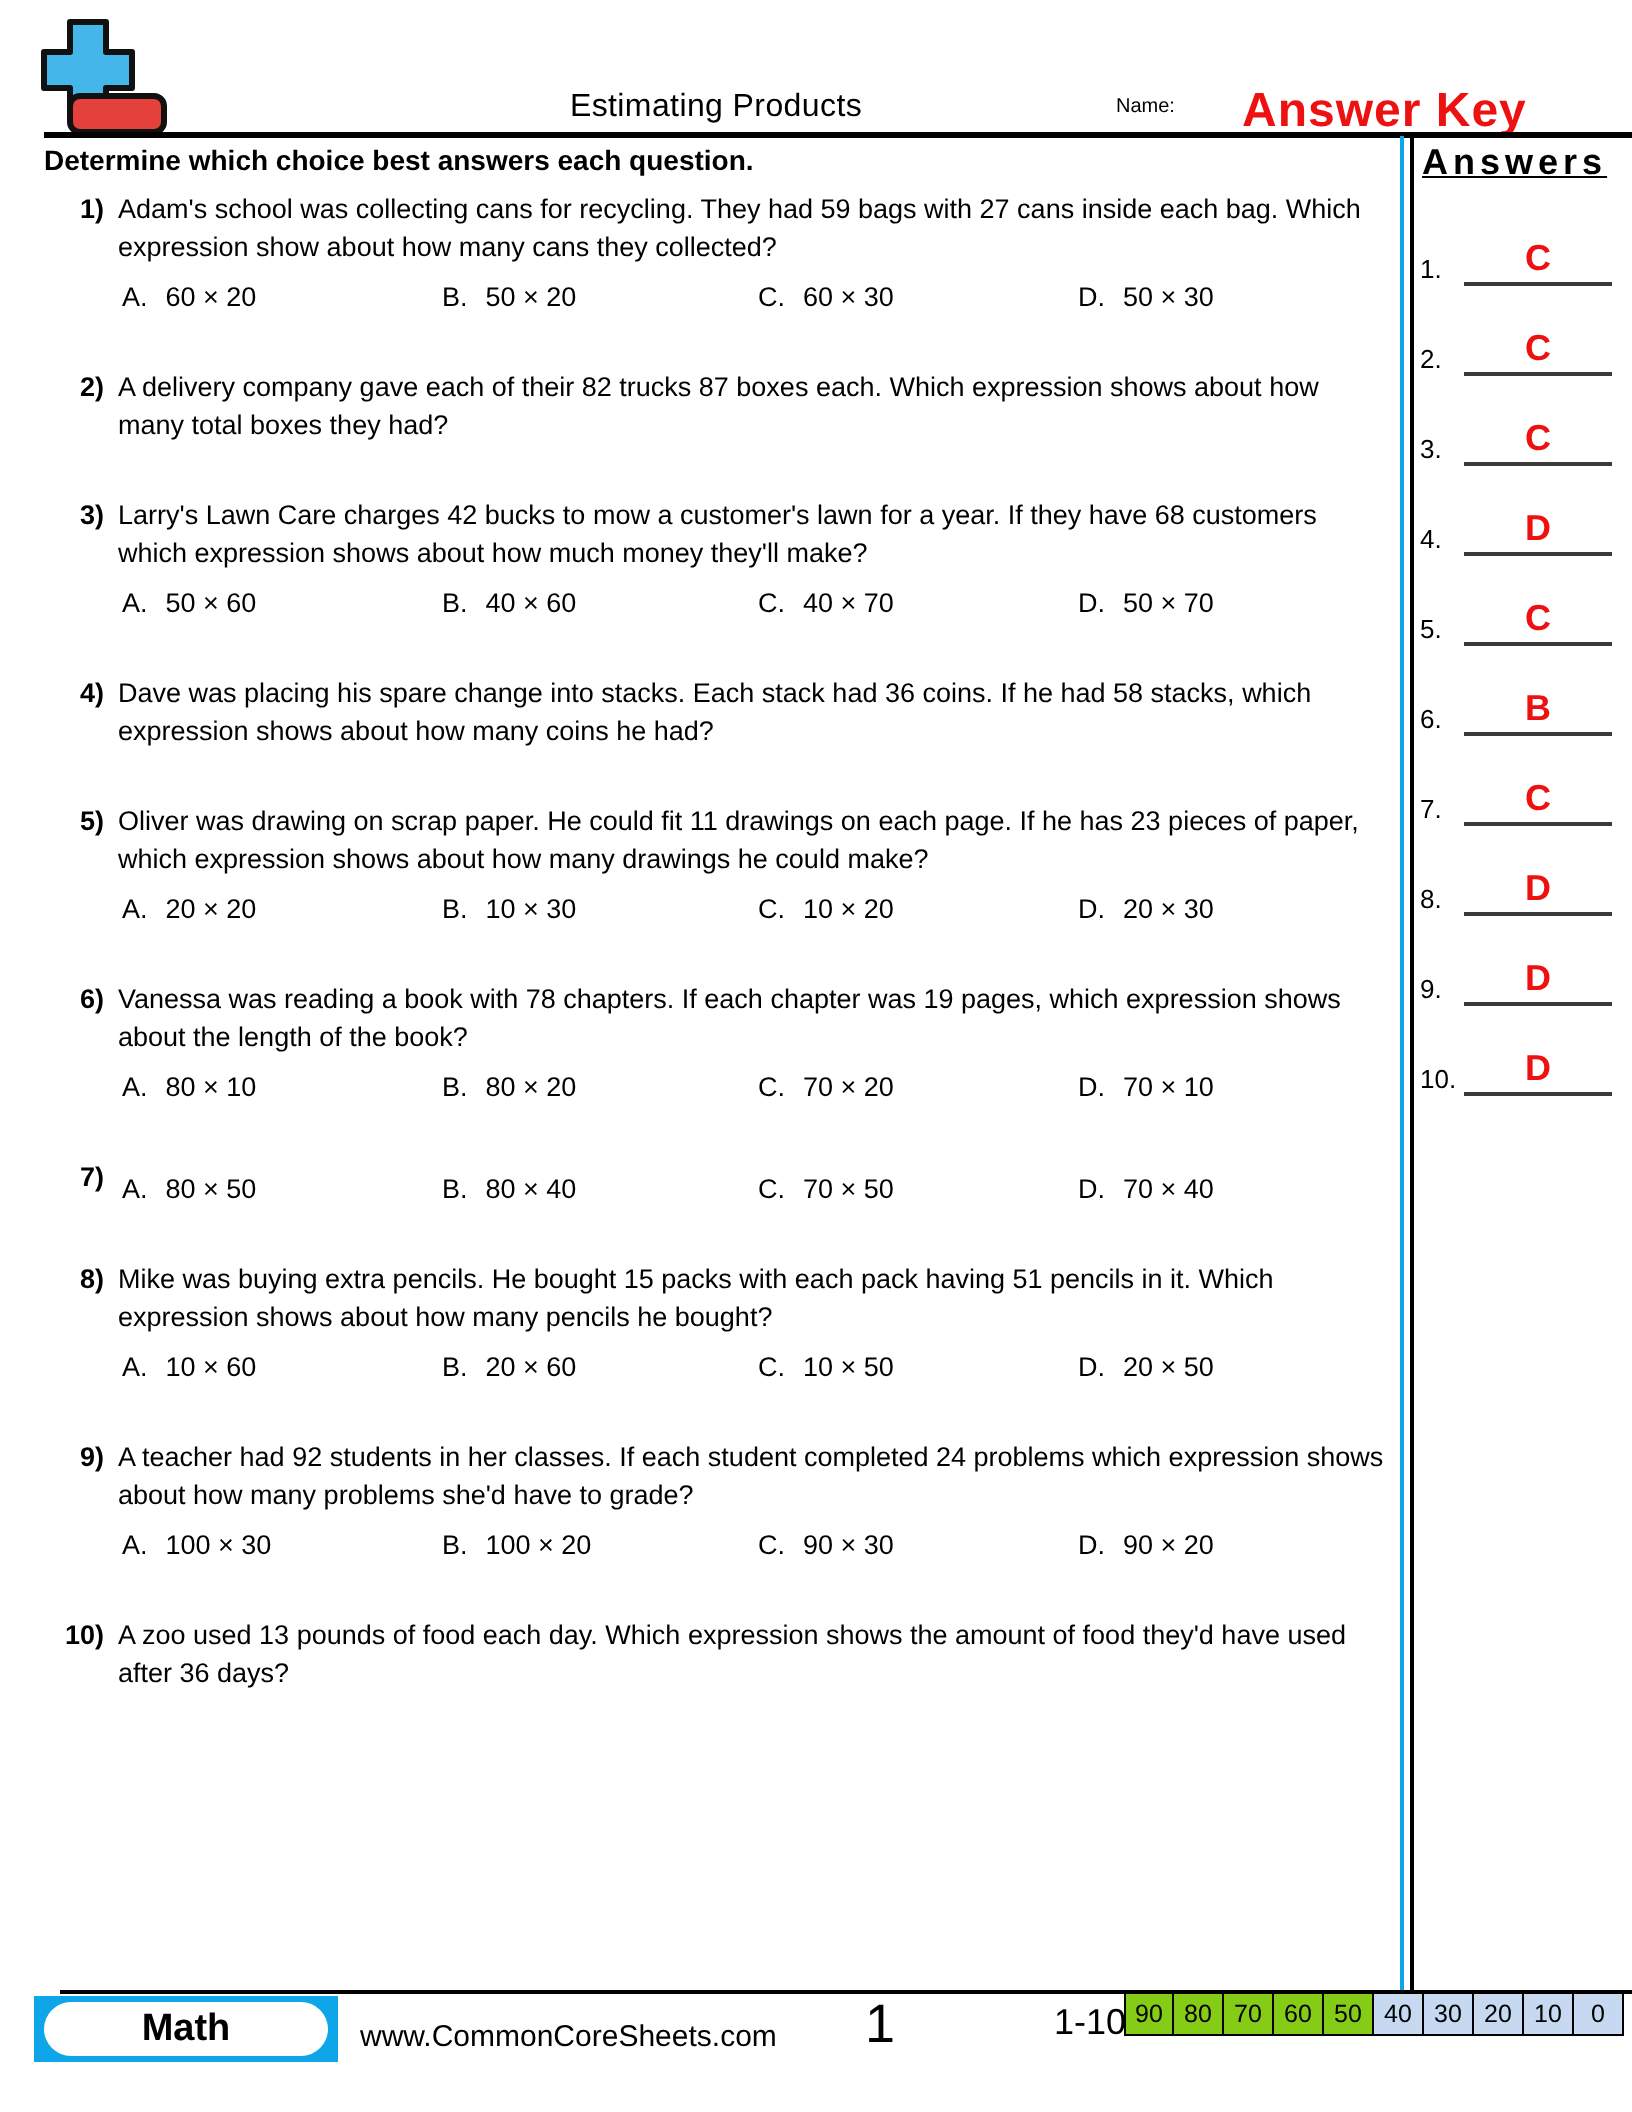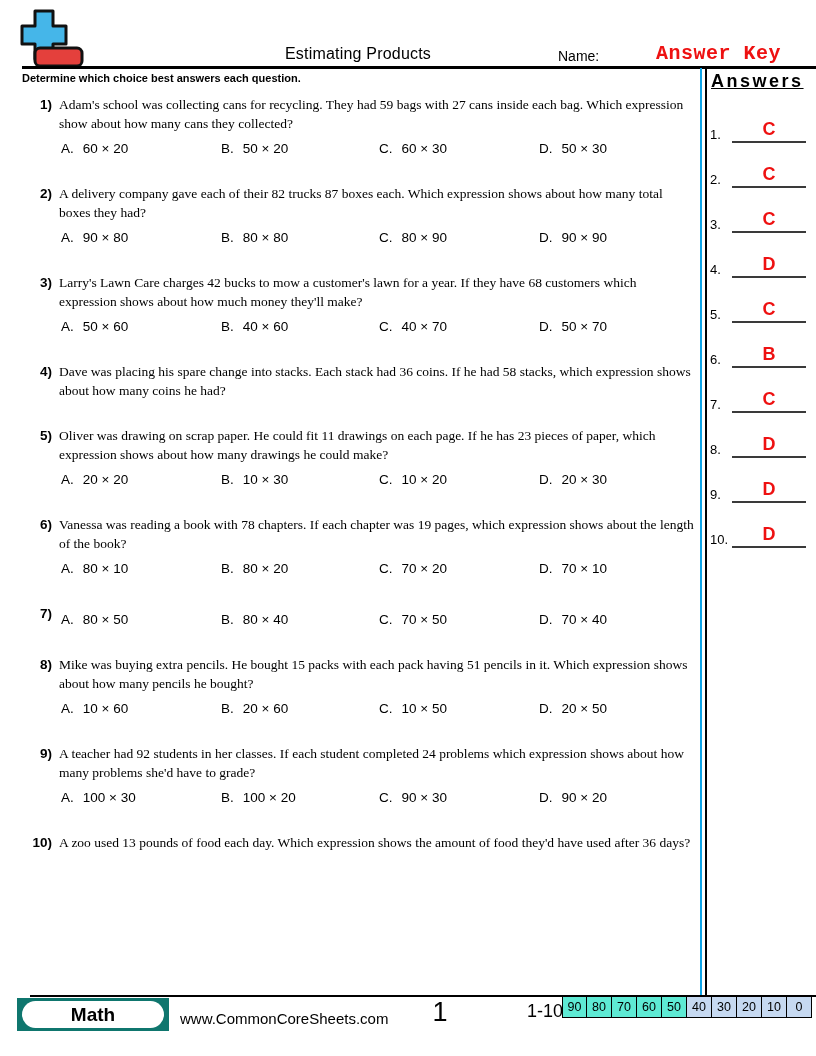--- a/index.html
+++ b/index.html
@@ -16,35 +16,34 @@
     overflow: hidden;
     font-family: "Liberation Sans", sans-serif;
     color: #000;
   }
   
   .logo { position: absolute; left: 14px; top: 8px; }
   .worksheet-title {
     position: absolute; left: 0; top: 45px; width: 716px;
     text-align: center; font-size: 16px; letter-spacing: 0.2px;
   }
-  .name-label { position: absolute; left: 558px; top: 48px; font-size: 14px; }
+  .name-label { position: absolute; left: 558px; top: 48px; font-size: 10px; }
   .answer-key {
-    position: absolute; left: 656px; top: 42px;
-    font-size: 20px; font-weight: bold; color: var(--answer-red);
+    position: absolute; left: 621px; top: 42px;
+    font-size: 24px; font-weight: bold; color: var(--answer-red);
     letter-spacing: 0.5px;
-    font-family: Liberation Mono, monospace;
   }
   .header-rule { position: absolute; left: 22px; right: 0; top: 66px; height: 3px; background: #000; }
-  .instruction { position: absolute; left: 22px; top: 72px; font-size: 11px; font-weight: bold; }
+  .instruction { position: absolute; left: 22px; top: 72px; font-size: 14px; font-weight: bold; }
   
   .questions { position: absolute; left: 22px; top: 95px; width: 674px; }
   .question { display: flex; margin-bottom: 26px; }
   .q-num { width: 30px; flex: none; text-align: right; font-weight: bold; font-size: 13.5px; line-height: 19px; margin-right: 7px; }
   .q-body { width: 636px; }
-  .q-text { font-size: 13.5px; line-height: 19px; font-family: Liberation Serif, serif; }
+  .q-text { font-size: 13.5px; line-height: 19px; }
   .q-choices { display: flex; margin-top: 7px; font-size: 13.5px; line-height: 18px; padding-left: 2px; }
   .choice { width: 160px; flex: none; white-space: nowrap; }
   .choice:nth-child(2) { width: 158px; }
   .choice:last-child { width: auto; }
   .choice-label { margin-right: 9px; }
   
   .answers-col {
     position: absolute; left: 700px; top: 68px; width: 116px; height: 927px;
     border-left: 2px solid #0ea5e9;
   }
@@ -63,35 +62,35 @@
     position: absolute; left: 22px; width: 74px; bottom: 0; height: 26px;
     border-bottom: 2px solid #3a3a3a;
     display: flex; align-items: flex-end; justify-content: center;
   }
   .answer-letter {
     font-weight: bold; font-size: 18px; line-height: 1;
     color: var(--answer-red); padding-bottom: 3px;
   }
   
   .footer-rule { position: absolute; left: 30px; right: 0; top: 995px; height: 2px; background: #000; }
-  .math-badge { position: absolute; left: 17px; top: 998px; width: 152px; height: 33px; background: #0f766e; padding: 3px 5px; }
+  .math-badge { position: absolute; left: 17px; top: 998px; width: 152px; height: 33px; background: #0ea5e9; padding: 3px 5px; }
   .math-badge-inner {
     background: #fff; border-radius: 14px; width: 100%; height: 100%;
     display: flex; align-items: center; justify-content: center;
     font-weight: bold; font-size: 19px;
   }
   .website { position: absolute; left: 180px; top: 1010px; font-size: 15px; }
   .page-num { position: absolute; left: 400px; top: 997px; width: 80px; text-align: center; font-size: 27px; }
   .score-range { position: absolute; left: 527px; top: 1001px; font-size: 18px; }
   .score-strip { position: absolute; left: 562px; top: 996px; display: flex; }
   .score-cell {
     width: 25px; height: 22px;
     border: 1px solid #000; border-left: none;
     display: flex; align-items: center; justify-content: center;
-    font-size: 12.5px; background: #5eead4;
+    font-size: 12.5px; background: #84cc16;
   }
   .score-cell:first-child { border-left: 1px solid #000; }
   .score-cell.hl { background: var(--score-highlight); }
 </style>
 </head>
 <body>
 
 <div class="page">
 
   <div class="logo">
@@ -117,26 +116,20 @@
         <span class="choice"><span class="choice-label">C.</span><span class="choice-value">60 × 30</span></span>
         <span class="choice"><span class="choice-label">D.</span><span class="choice-value">50 × 30</span></span>
       </div>
     </div>
   </div>
 
   <div class="question">
     <div class="q-num">2)</div>
     <div class="q-body">
       <div class="q-text">A delivery company gave each of their 82 trucks 87 boxes each. Which expression shows about how many total boxes they had?</div>
-      <div class="q-choices">
-        <span class="choice"><span class="choice-label">A.</span><span class="choice-value">90 × 80</span></span>
-        <span class="choice"><span class="choice-label">B.</span><span class="choice-value">80 × 80</span></span>
-        <span class="choice"><span class="choice-label">C.</span><span class="choice-value">80 × 90</span></span>
-        <span class="choice"><span class="choice-label">D.</span><span class="choice-value">90 × 90</span></span>
-      </div>
     </div>
   </div>
 
   <div class="question">
     <div class="q-num">3)</div>
     <div class="q-body">
       <div class="q-text">Larry's Lawn Care charges 42 bucks to mow a customer's lawn for a year. If they have 68 customers which expression shows about how much money they'll make?</div>
       <div class="q-choices">
         <span class="choice"><span class="choice-label">A.</span><span class="choice-value">50 × 60</span></span>
         <span class="choice"><span class="choice-label">B.</span><span class="choice-value">40 × 60</span></span>

